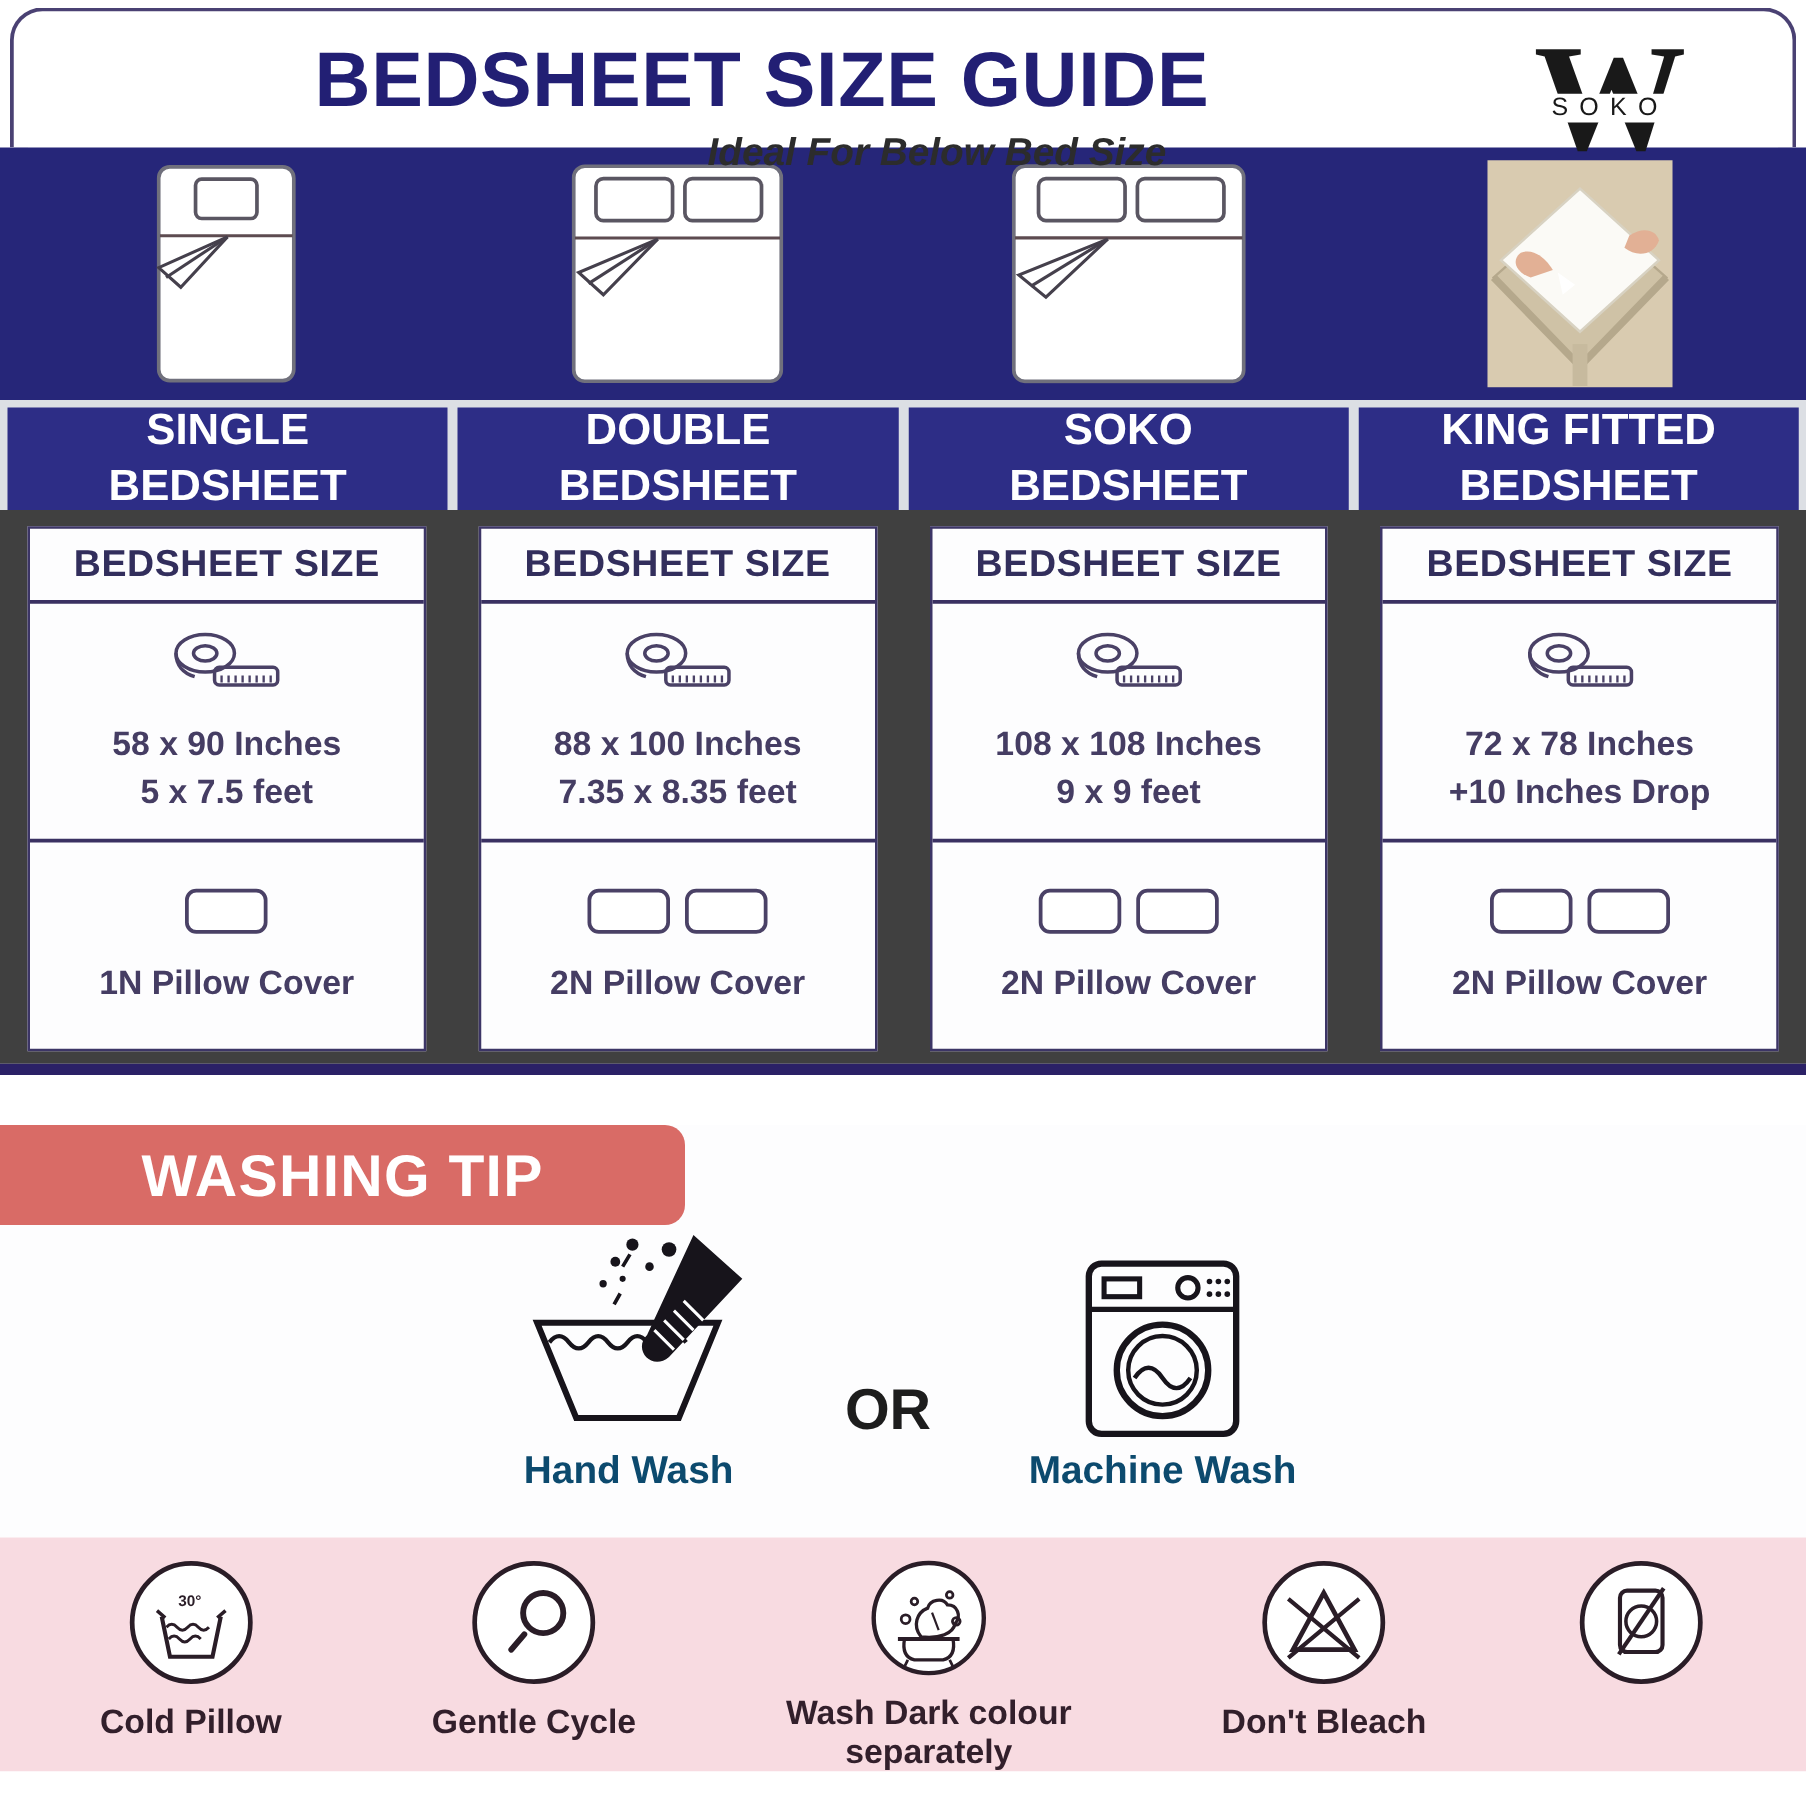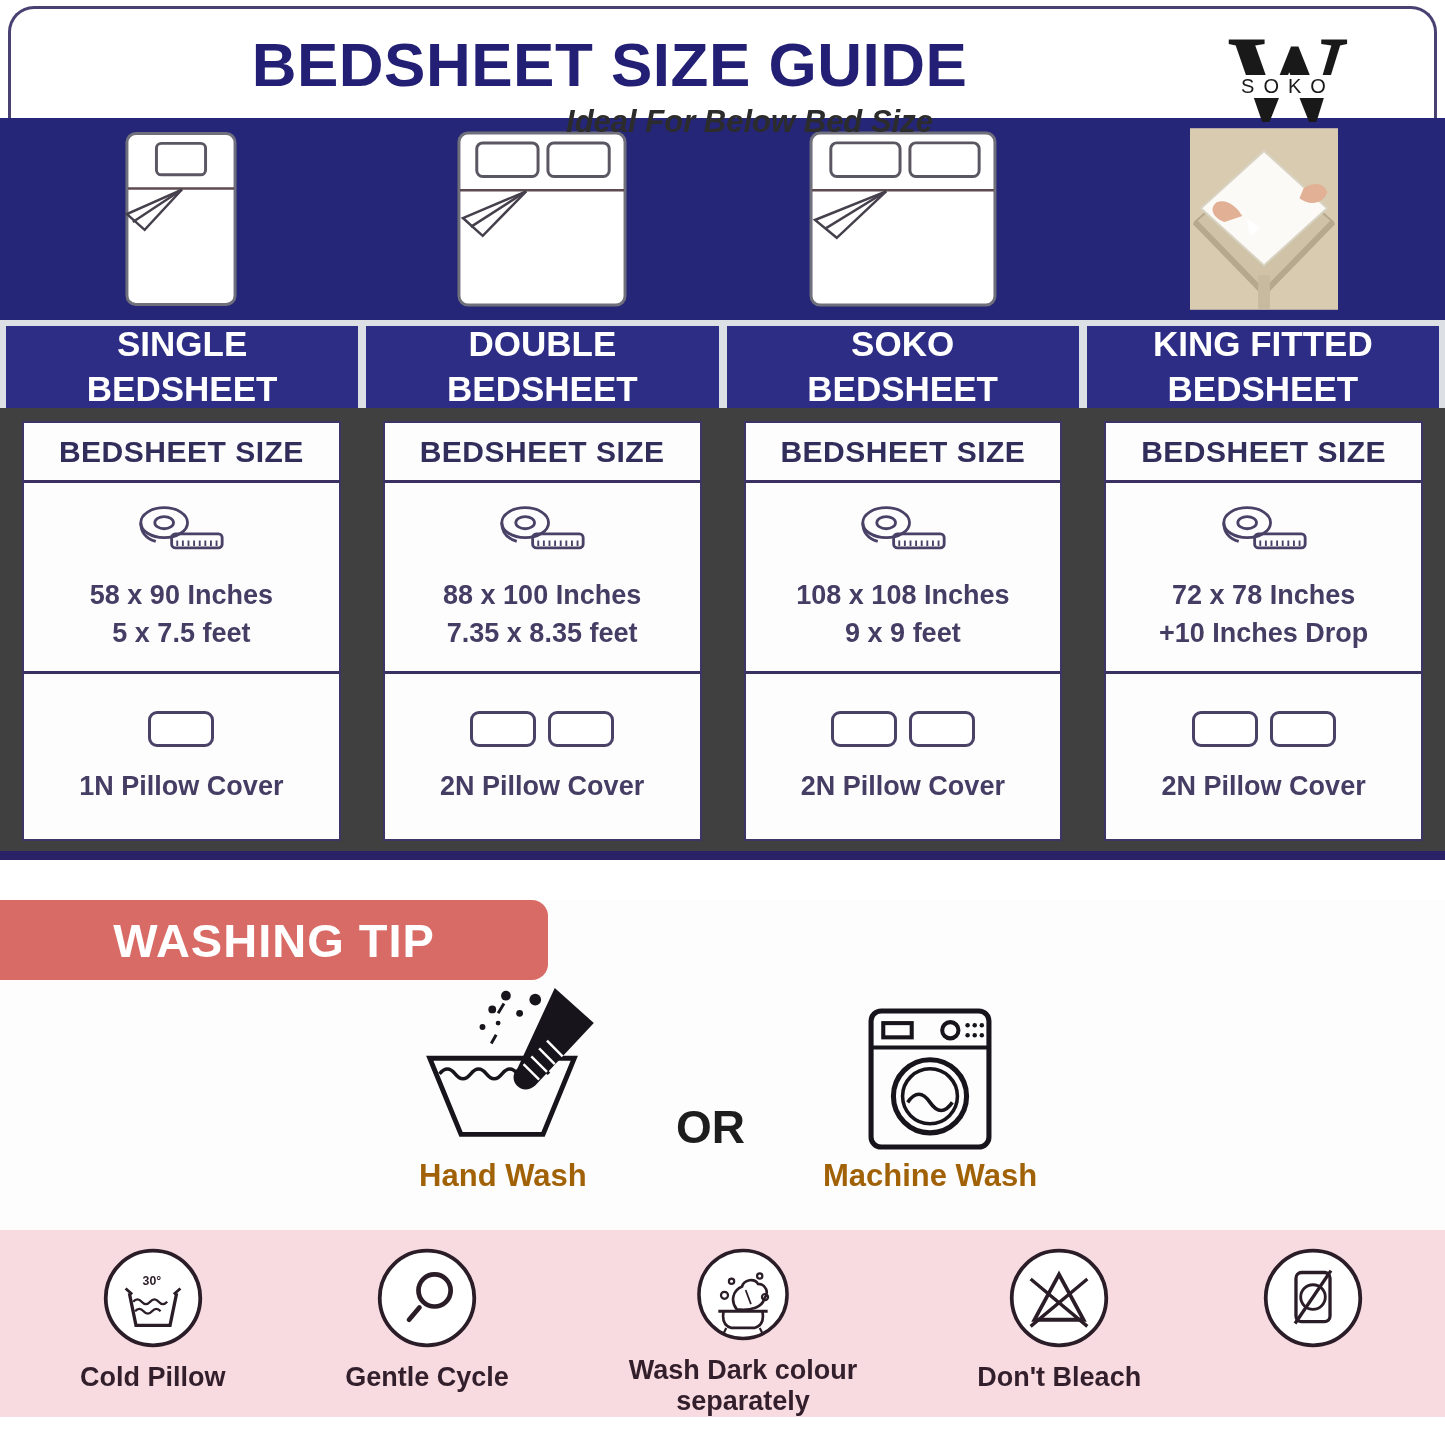--- a/index.html
+++ b/index.html
@@ -48,21 +48,21 @@
 
   .navy-rule { height:9px; background:#2b2166; }
 
   
   .washing { height:330px; background:#fdfdfe; }
   .wash-banner { width:548px; height:80px; margin-top:40px; background:#d96b66;
                  border-radius:0 16px 16px 0; display:flex; align-items:center; justify-content:center;
                  color:#fff; font-size:47px; font-weight:800; letter-spacing:1px; }
   .wash-row { display:flex; justify-content:center; align-items:flex-end; gap:78px; margin-top:4px; }
   .wash-item { display:flex; flex-direction:column; align-items:center; }
-  .wash-label { margin-top:6px; font-size:31px; font-weight:700; color:#a16207;text-align:center; }
+  .wash-label { margin-top:6px; font-size:31px; font-weight:700; color:#0c4a6e;text-align:center; }
   .or-label { font-size:46px; font-weight:700; color:#1d1d1d; padding-bottom:40px; }
 
   
   .care-strip { height:187px; background:#f8dbe1; display:flex; justify-content:space-around;
                 padding:16px 20px 0 20px; }
   .care-item { display:flex; flex-direction:column; align-items:center; text-align:center; }
   .care-label { margin-top:12px; font-size:27px; font-weight:700; color:#321f2b; line-height:1.15; }
 
   svg { display:block; }
 </style>

